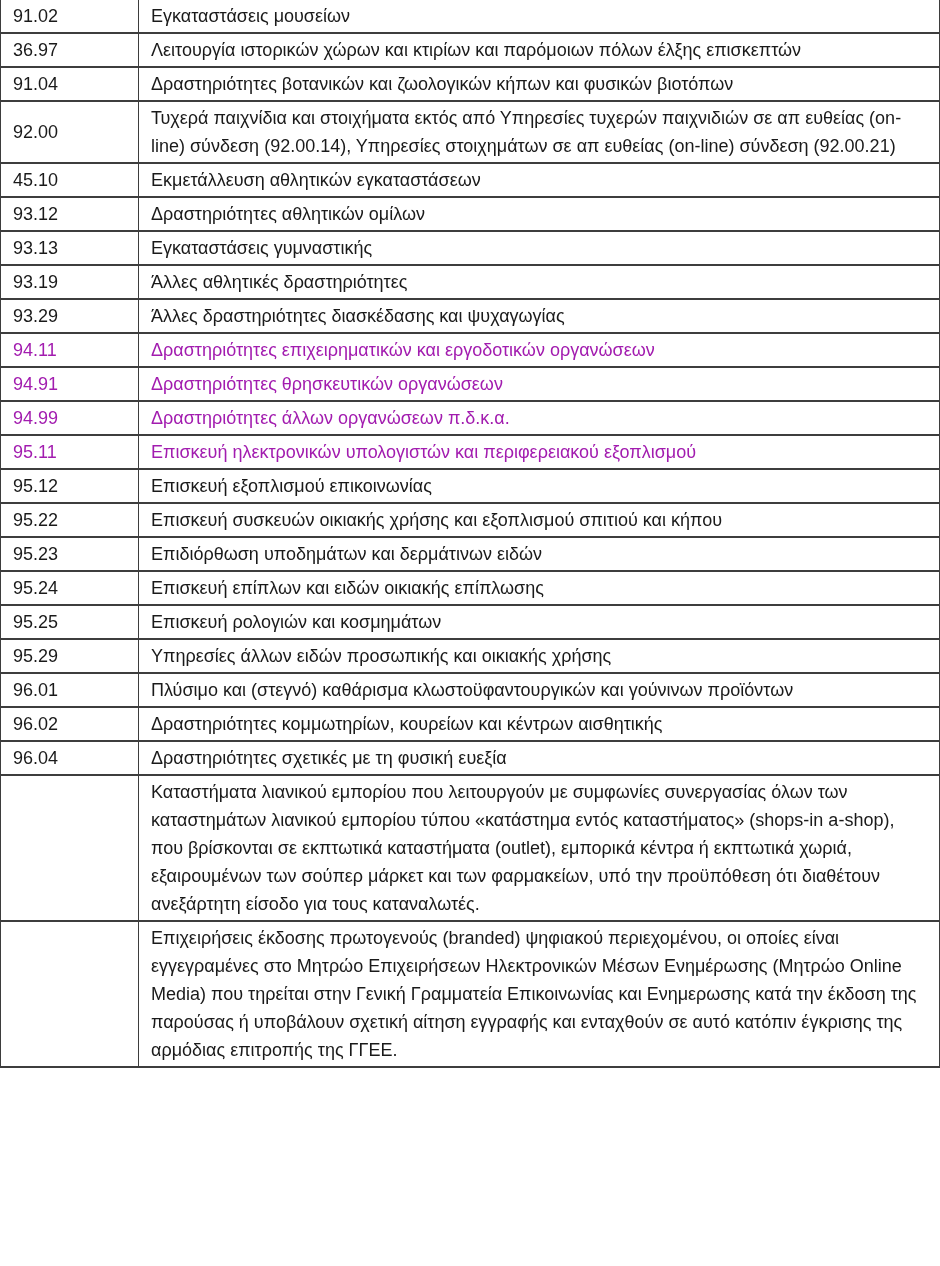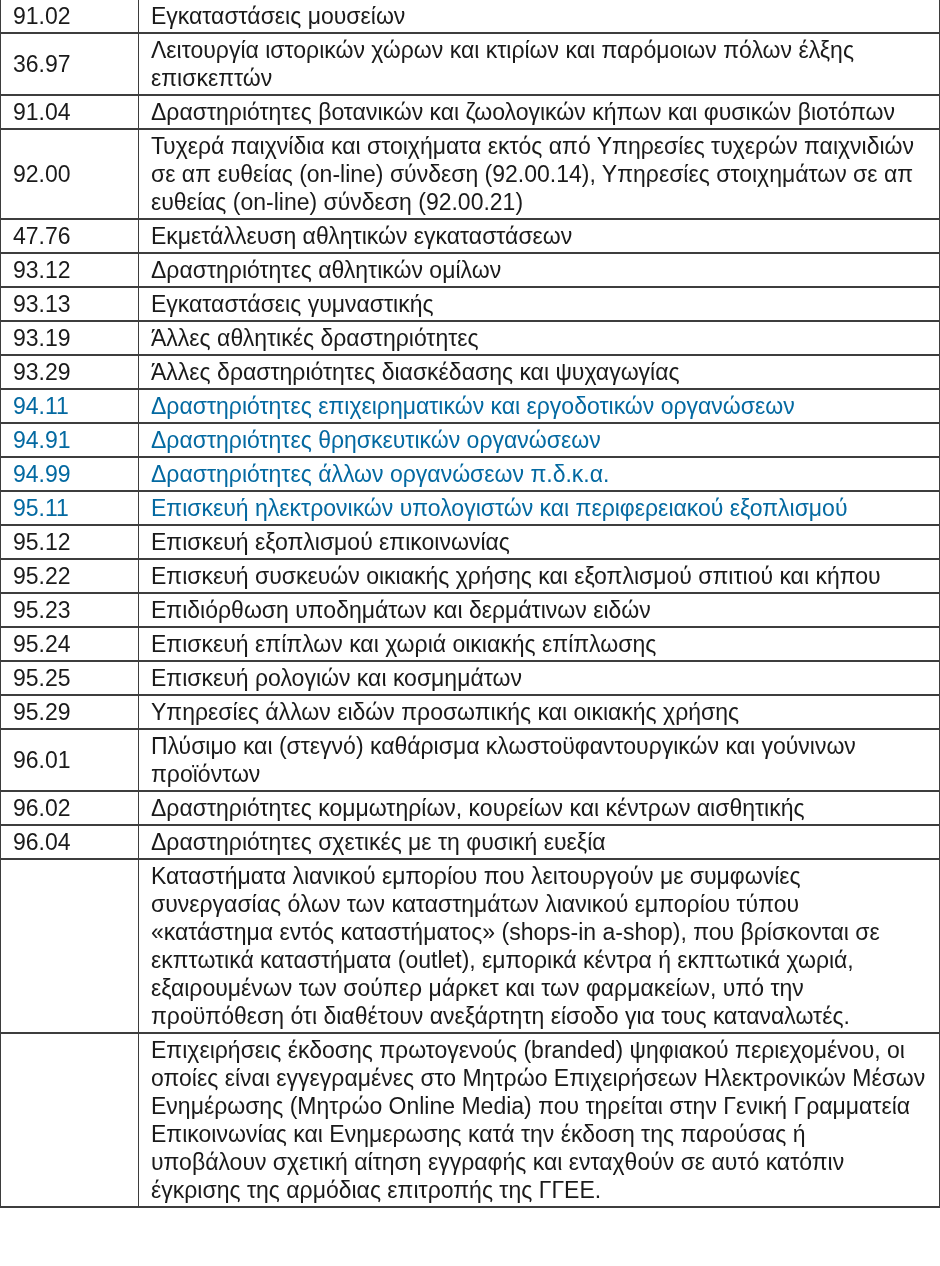--- a/index.html
+++ b/index.html
@@ -13,21 +13,21 @@
   .page {
     width: 940px;
     height: 1266px;
     background: #ffffff;
   }
   table.kad-table {
     border-collapse: collapse;
     width: 940px;
     table-layout: fixed;
     font-family: "Liberation Sans", "DejaVu Sans", sans-serif;
-    font-size: 23px;
+    font-size: 18px;
     line-height: 28px;
     color: #1a1a1a;
   }
   table.kad-table td {
     border: 1px solid #3d3d3d;
     border-top-width: 2px;
     border-bottom-width: 2px;
     vertical-align: middle;
     padding: 2px 12px;
     word-wrap: break-word;
@@ -36,21 +36,21 @@
     border-top: none; 
   }
   td.code-cell {
     width: 113px;
     padding: 2px 6px 2px 13px;
   }
   td.desc-cell {
     padding: 2px 16px 2px 12px;
   }
   tr.dimmed td {
-    color: #0369a1;
+    color: #a21caf;
   }
 </style>
 </head>
 <body>
 
 <div class="page">
   <table class="kad-table">
     <tbody id="rows-body">
   <tr>
     <td class="code-cell">91.02</td>
@@ -66,21 +66,21 @@
     <td class="code-cell">91.04</td>
     <td class="desc-cell">Δραστηριότητες βοτανικών και ζωολογικών κήπων και φυσικών βιοτόπων</td>
   </tr>
 
   <tr>
     <td class="code-cell">92.00</td>
     <td class="desc-cell">Τυχερά παιχνίδια και στοιχήματα εκτός από Υπηρεσίες τυχερών παιχνιδιών σε απ ευθείας (on-line) σύνδεση (92.00.14), Υπηρεσίες στοιχημάτων σε απ ευθείας (on-line) σύνδεση (92.00.21)</td>
   </tr>
 
   <tr>
-    <td class="code-cell">47.76</td>
+    <td class="code-cell">45.10</td>
     <td class="desc-cell">Εκμετάλλευση αθλητικών εγκαταστάσεων</td>
   </tr>
 
   <tr>
     <td class="code-cell">93.12</td>
     <td class="desc-cell">Δραστηριότητες αθλητικών ομίλων</td>
   </tr>
 
   <tr>
     <td class="code-cell">93.13</td>
@@ -130,21 +130,21 @@
     <td class="desc-cell">Επισκευή συσκευών οικιακής χρήσης και εξοπλισμού σπιτιού και κήπου</td>
   </tr>
 
   <tr>
     <td class="code-cell">95.23</td>
     <td class="desc-cell">Επιδιόρθωση υποδημάτων και δερμάτινων ειδών</td>
   </tr>
 
   <tr>
     <td class="code-cell">95.24</td>
-    <td class="desc-cell">Επισκευή επίπλων και χωριά οικιακής επίπλωσης</td>
+    <td class="desc-cell">Επισκευή επίπλων και ειδών οικιακής επίπλωσης</td>
   </tr>
 
   <tr>
     <td class="code-cell">95.25</td>
     <td class="desc-cell">Επισκευή ρολογιών και κοσμημάτων</td>
   </tr>
 
   <tr>
     <td class="code-cell">95.29</td>
     <td class="desc-cell">Υπηρεσίες άλλων ειδών προσωπικής και οικιακής χρήσης</td>

